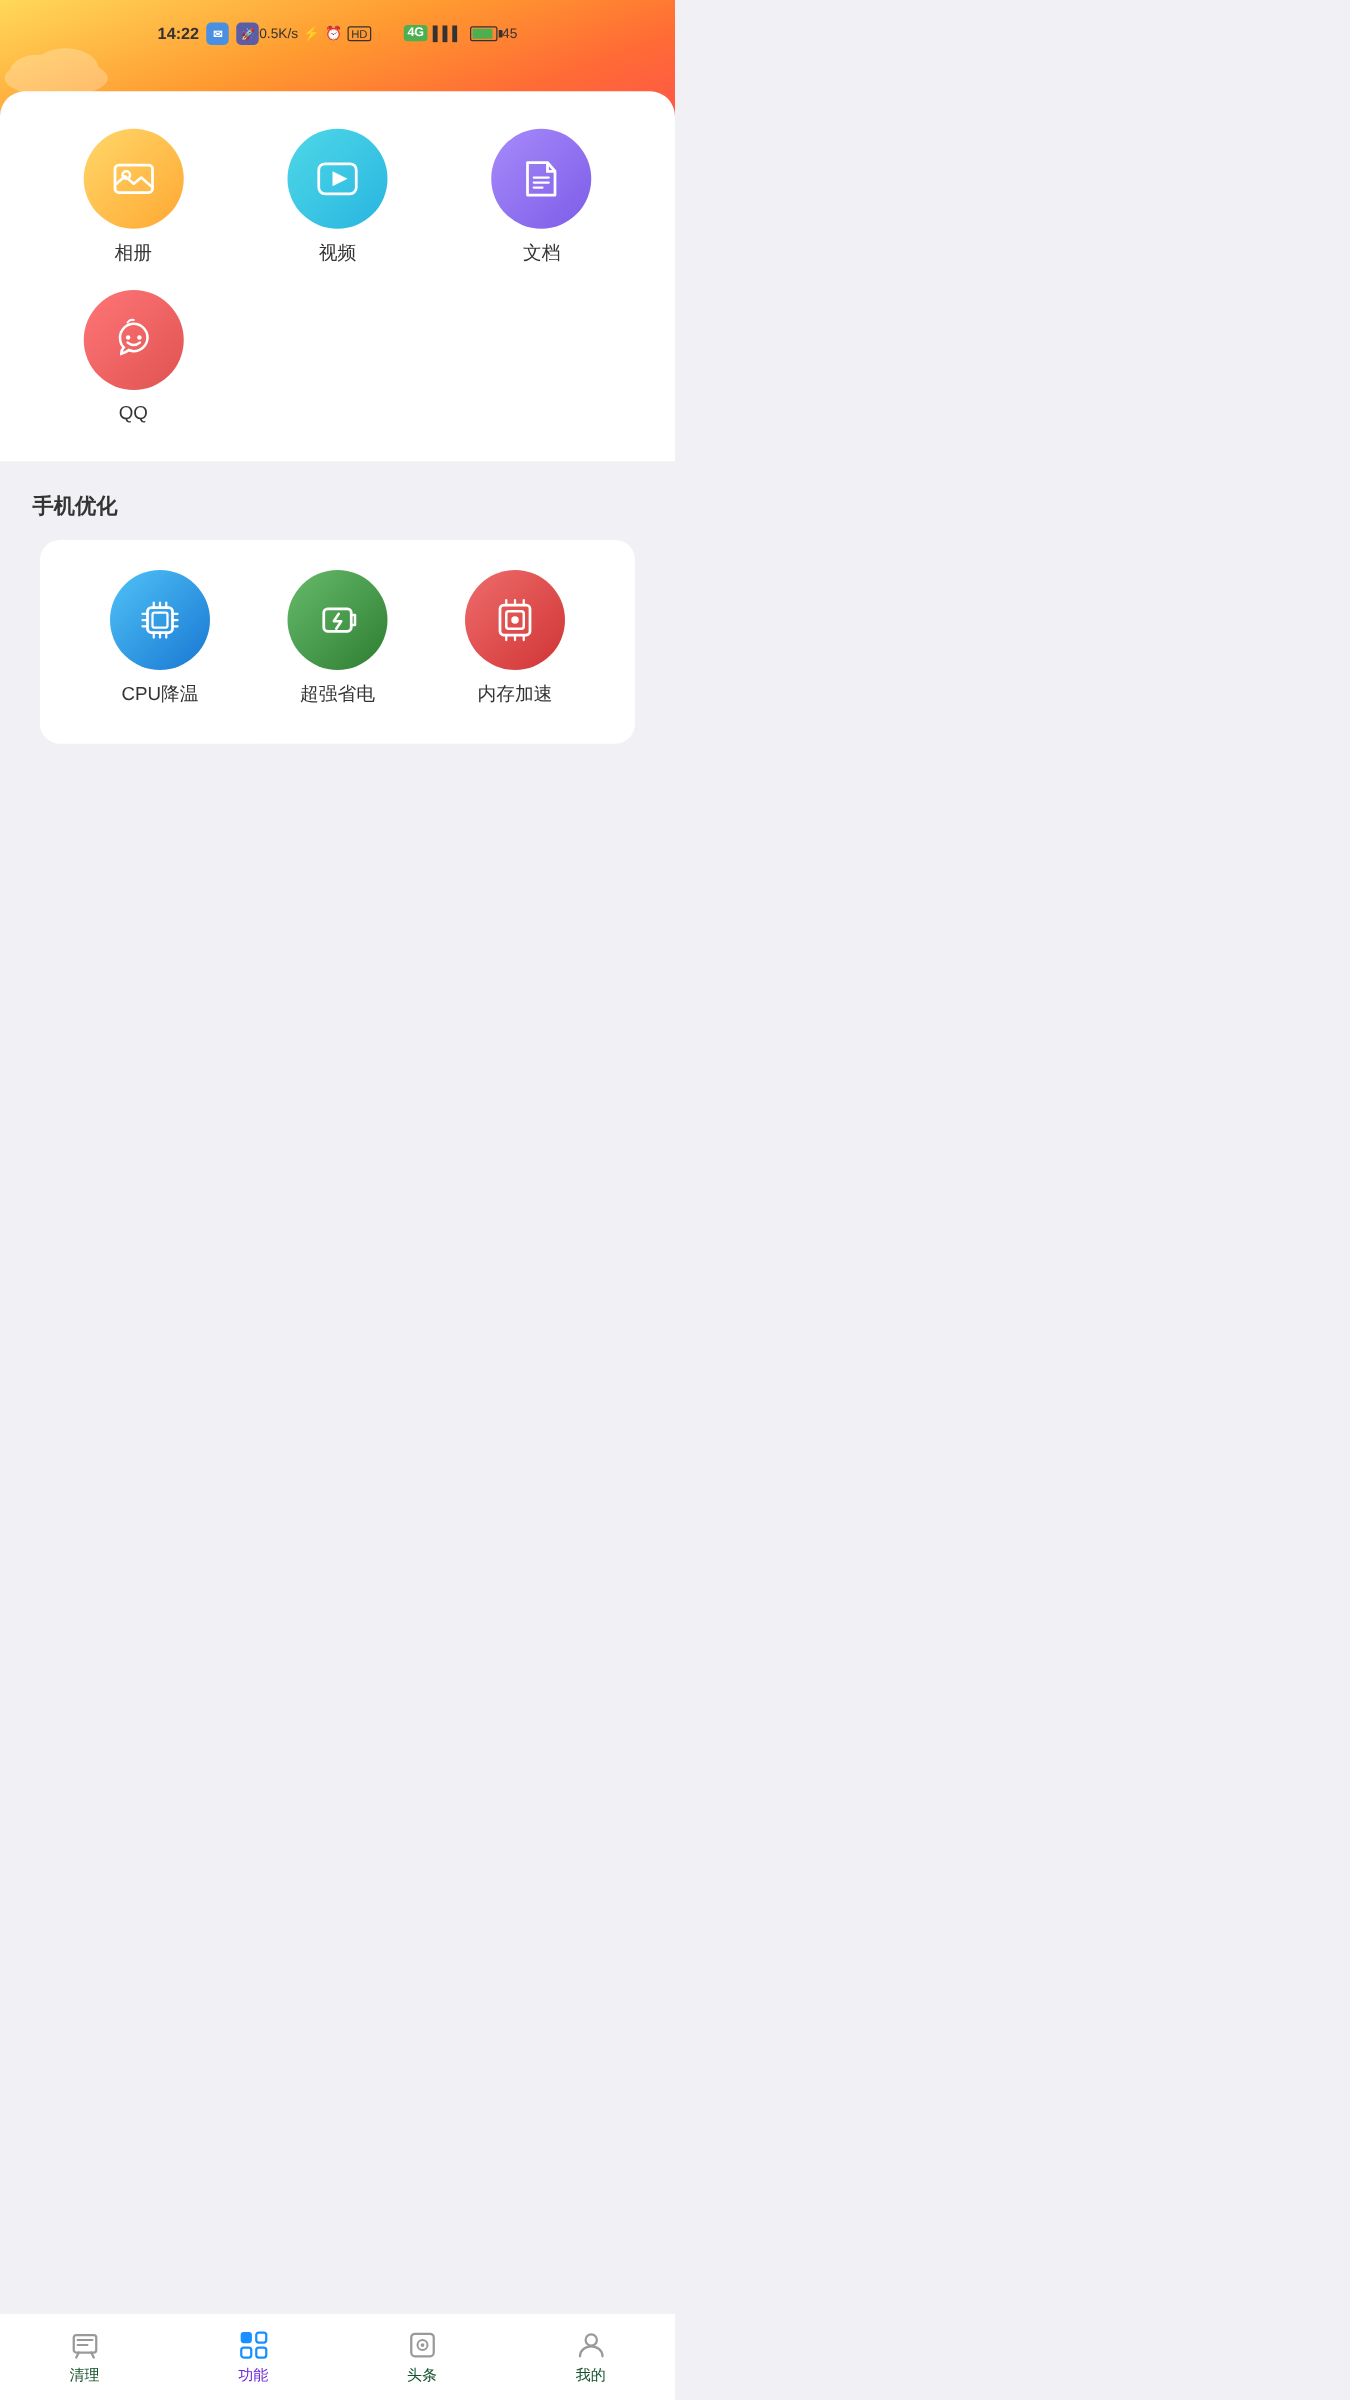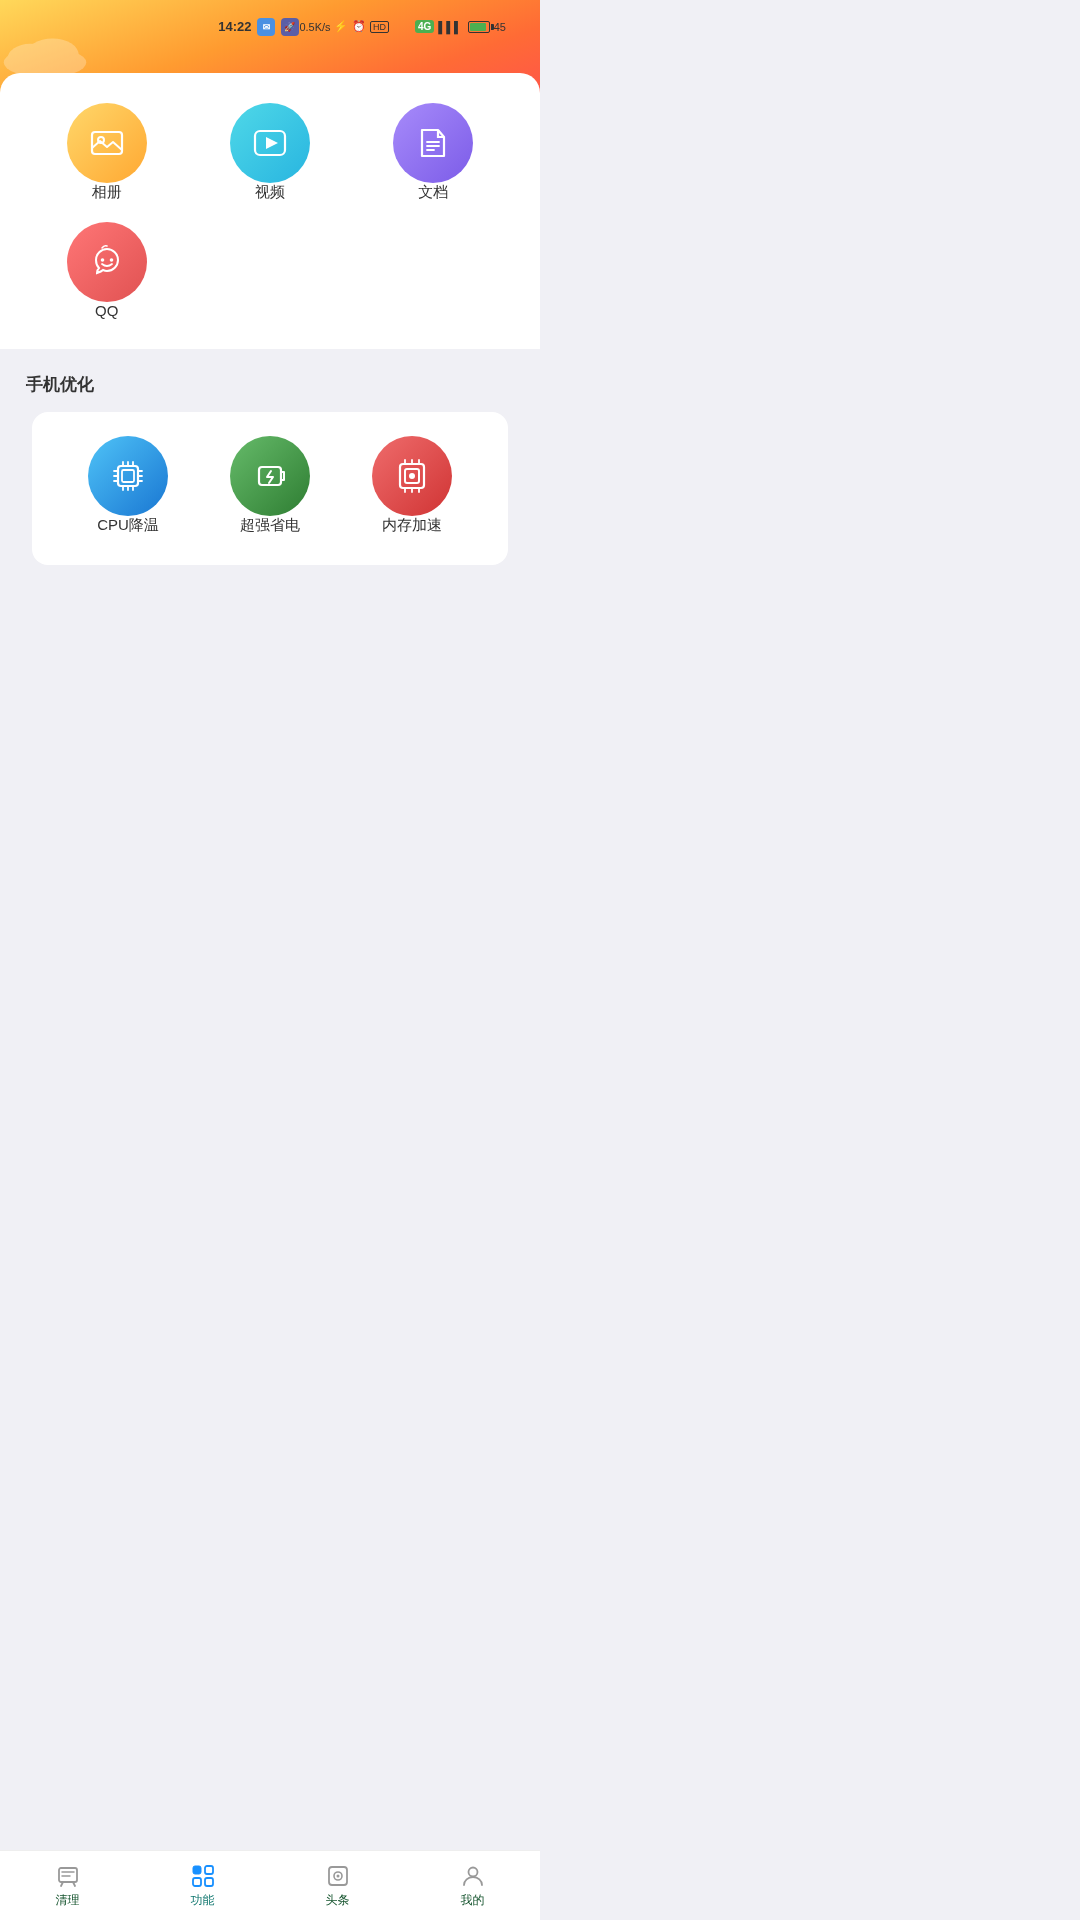--- a/index.html
+++ b/index.html
@@ -12,21 +12,21 @@
       background: #f0f0f5;
       overflow-x: hidden;
     }
 
     
     .status-bar {
       height: 33px;
       background: transparent;
       display: flex;
       align-items: center;
-      justify-content: flex-end;
+      justify-content: center;
       padding: 0 14px;
       position: relative;
       z-index: 10;
     }
     .status-left {
       display: flex;
       align-items: center;
       gap: 6px;
       font-size: 13px;
       font-weight: 600;
@@ -144,20 +144,21 @@
       display: grid;
       grid-template-columns: repeat(3, 1fr);
       gap: 20px 10px;
       padding: 0 10px;
     }
 
     .grid-item {
       display: flex;
       flex-direction: column;
       align-items: center;
+      gap: 10px;
       cursor: pointer;
     }
 
     .grid-icon-wrap {
       width: 80px;
       height: 80px;
       border-radius: 50%;
       display: flex;
       align-items: center;
       justify-content: center;
@@ -223,21 +224,21 @@
     }
     .nav-item svg {
       width: 26px;
       height: 26px;
     }
     .nav-label {
       font-size: 12px;
       color: #14532d;
     }
     .nav-label.active {
-      color: #0f766e;
+      color: #6d28d9;
     }
     .nav-item.active svg path,
     .nav-item.active svg rect,
     .nav-item.active svg circle {
       stroke: #1890FF;
     }
 
     .page-content {
       padding-bottom: 80px;
     }

